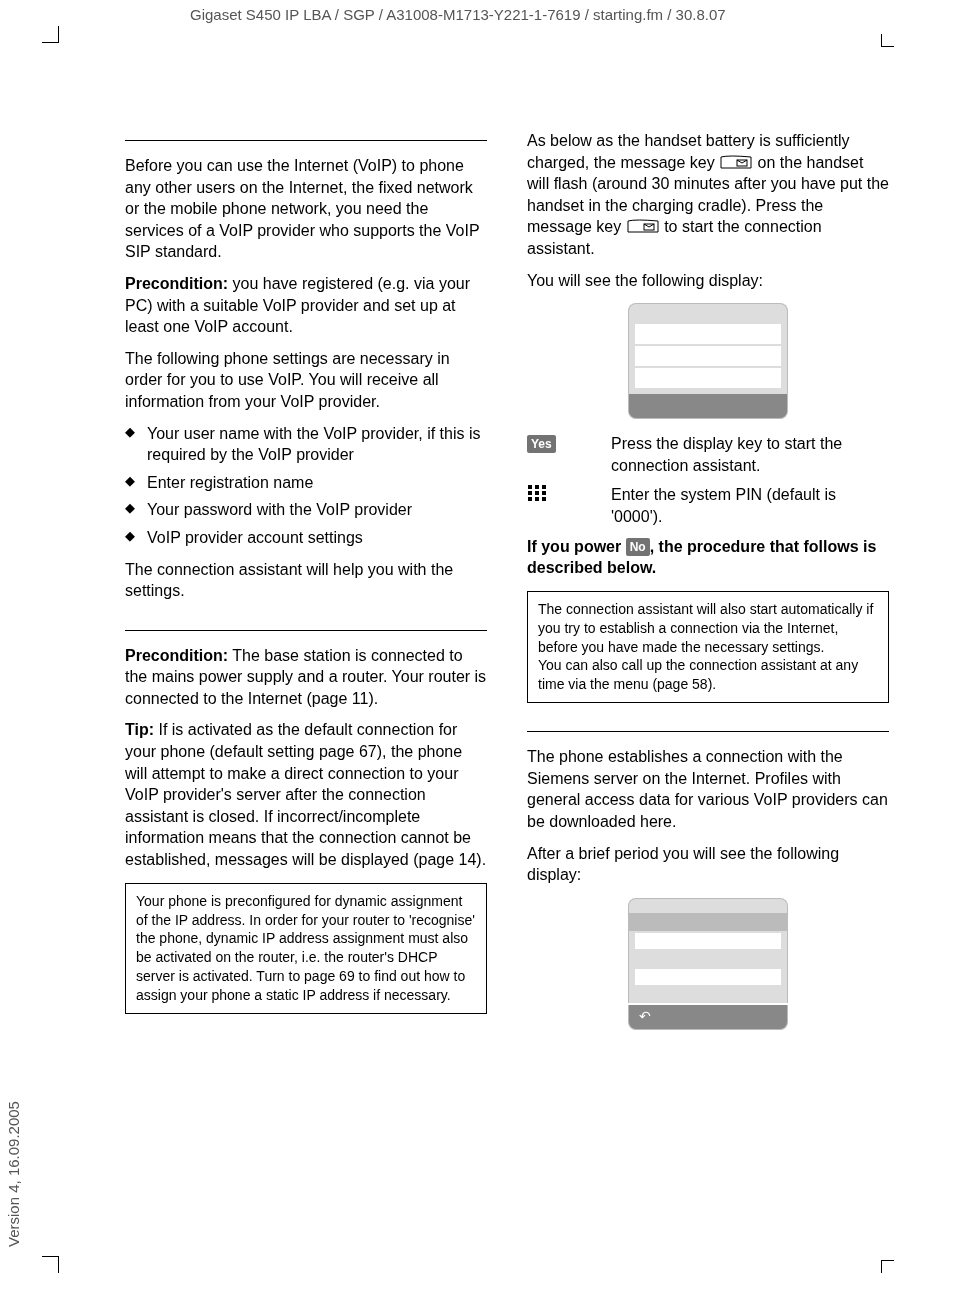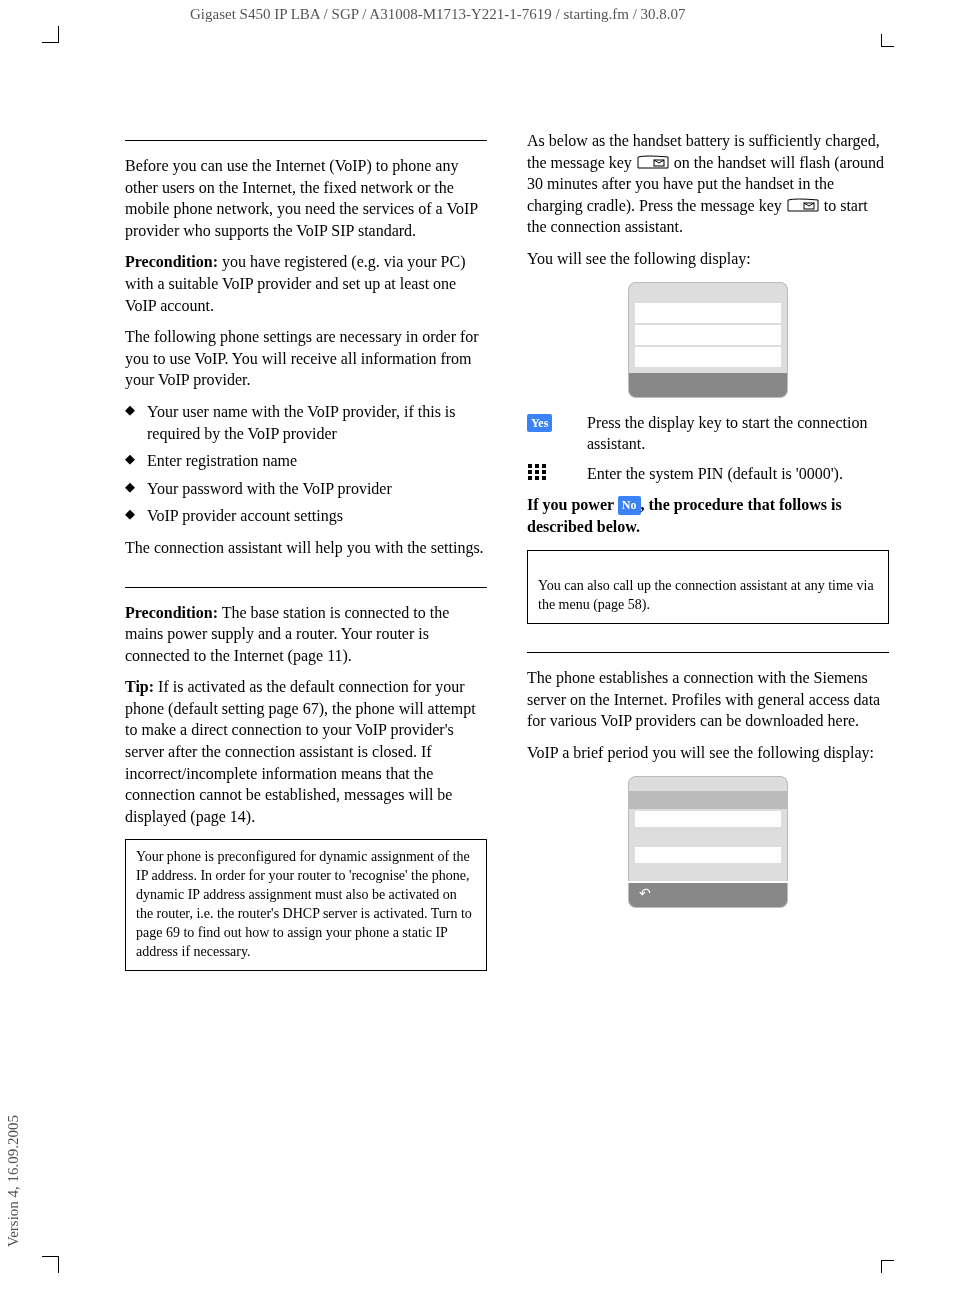--- a/index.html
+++ b/index.html
@@ -9,21 +9,20 @@
     background: #fff;
     color: #000;
     width: 954px;
   }
   .page {
     position: relative;
     width: 954px;
     height: 1307px;
     box-sizing: border-box;
     padding: 40px 65px 59px 125px;
-    font-family: Liberation Serif, serif;
   }
   .header-path {
     position: absolute;
     top: 6px;
     left: 190px;
     font-size: 15px;
     color: #555;
   }
   .crop-top-left { position:absolute; top:26px; left:42px; width:16px; height:16px; border-bottom:1px solid #000; border-right:1px solid #000;}
   .crop-top-right{ position:absolute; top:34px; right:60px; width:12px; height:12px; border-left:1px solid #000; border-bottom:1px solid #000;}
@@ -62,36 +61,36 @@
     padding: 8px 10px;
     font-size: 14px;
     line-height: 1.35;
     margin-top: 12px;
   }
   .msg-key-shape{
     display:inline-block; width:34px; height:15px; vertical-align:-2px;
   }
   .msg-key-shape svg{display:block;}
   .inv-label{
-    display:inline-block; background:#3b82f6; color:#fff; font-size:12px; font-weight:bold;
+    display:inline-block; background:#737373; color:#fff; font-size:12px; font-weight:bold;
     padding:1px 4px; border-radius:2px; vertical-align:1px;
   }
   .screen {
     width: 160px;
     margin: 12px auto 14px auto;
   }
   .screen-top { height:14px; background:#ddd; border-radius:8px 8px 0 0; border:1px solid #bbb; border-bottom:none;}
   .screen-body { background:#ddd; border-left:1px solid #bbb; border-right:1px solid #bbb; padding:4px 0;}
   .screen-row { height:20px; margin:2px 6px;}
   .screen-row.white{ background:#fff;}
   .screen-foot { height:24px; background:#888; border-radius:0 0 8px 8px; border:1px solid #bbb; border-top:none; display:flex; align-items:center; padding:0 10px;}
   .screen-foot .undo{ color:#fff; font-size:14px;}
   .def-row{ display:flex; gap:16px; margin-bottom:8px; align-items:flex-start;}
   .def-row .icon-col{ width:44px; flex:none;}
-  .def-row .txt-col{ flex:1;}
+  .def-row .txt-col{ flex:1;margin-left:24px;}
   .keypad-icon{width:20px;height:18px;}
   b{font-weight:bold;}
 </style>
 </head>
 <body>
 
 <div class="page">
 
   <div class="header-path">Gigaset S450 IP LBA / SGP / A31008-M1713-Y221-1-7619 / starting.fm / 30.8.07</div>
 
@@ -196,28 +195,28 @@
         </div>
         <div class="txt-col">Enter the system PIN (default is '0000').</div>
       </div>
 
       <p>
         <b>If you power </b>
         <span class="inv-label">No</span><b>, the procedure that follows is described below.</b>
       </p>
 
       <div class="note-box">
-        <br>
+        <span>The connection assistant will also start automatically if you try to establish a connection via the Internet, before you have made the necessary settings.</span><br>
         <span>You can also call up the connection assistant at any time via the menu (page 58).</span>
       </div>
 
       <div class="rule" style="margin-top:28px;"></div>
 
       <p>The phone establishes a connection with the Siemens server on the Internet. Profiles with general access data for various VoIP providers can be downloaded here.</p>
-      <p>VoIP a brief period you will see the following display:</p>
+      <p>After a brief period you will see the following display:</p>
 
       <div class="screen">
         <div class="screen-top"></div>
         <div class="screen-body" style="padding:0;">
           <div style="height:18px;background:#bbb;margin:0;"></div>
           <div style="height:16px;background:#fff;margin:2px 6px;"></div>
           <div style="height:16px;background:#ddd;margin:2px 6px;"></div>
           <div style="height:16px;background:#fff;margin:2px 6px;"></div>
           <div style="height:16px;background:#ddd;margin:2px 6px;"></div>
         </div>

